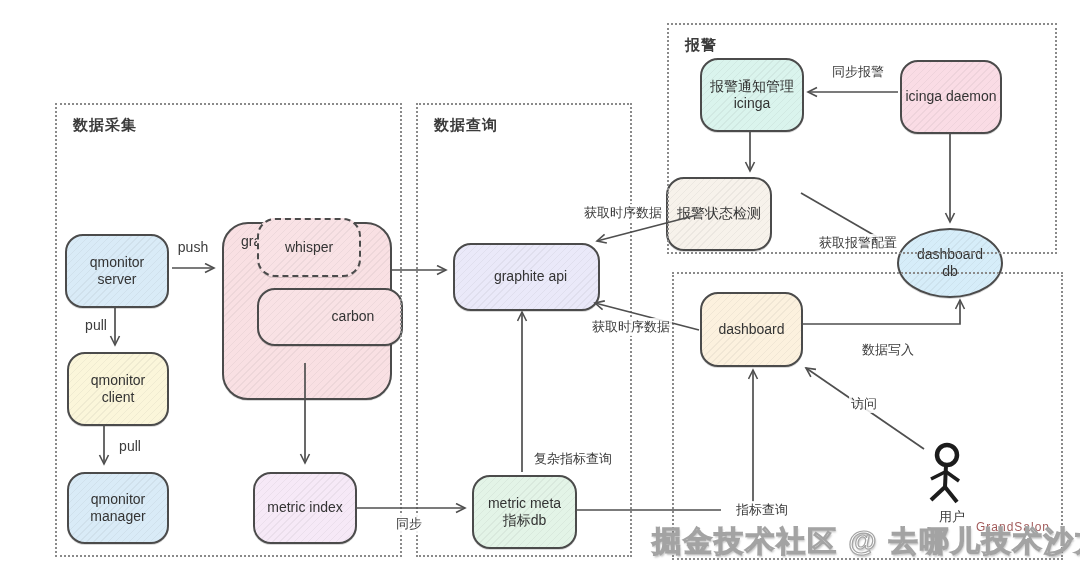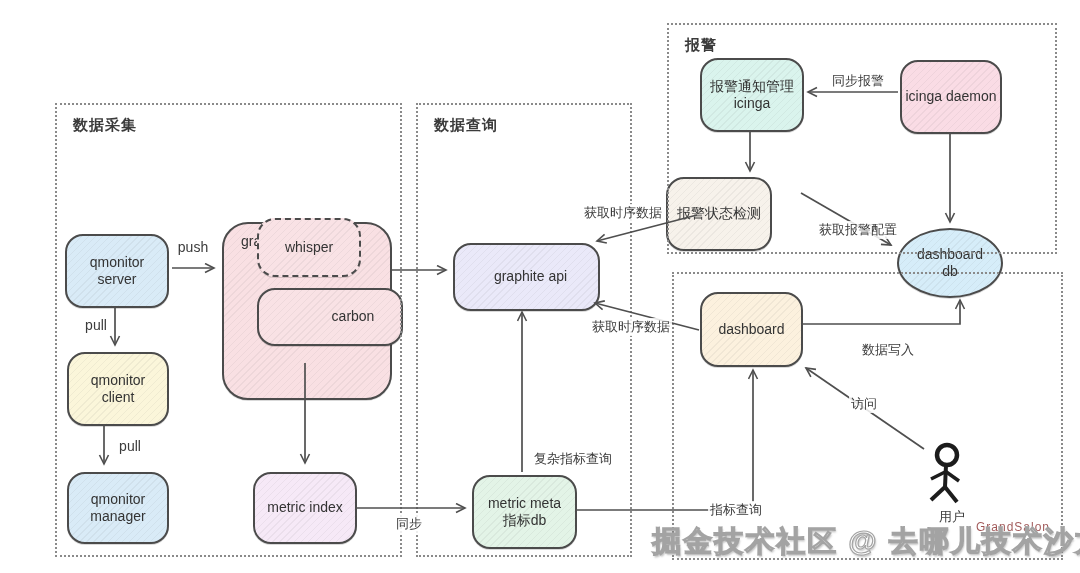--- a/index.html
+++ b/index.html
@@ -135,24 +135,24 @@
   </svg>
 
   <div class="layer-labels">
     <span class="elabel en" style="left:193px;top:247px;">push</span>
     <span class="elabel en" style="left:96px;top:325px;">pull</span>
     <span class="elabel en" style="left:130px;top:446px;">pull</span>
     <span class="elabel" style="left:409px;top:524px;">同步</span>
     <span class="elabel" style="left:573px;top:459px;">复杂指标查询</span>
     <span class="elabel" style="left:623px;top:213px;">获取时序数据</span>
     <span class="elabel" style="left:631px;top:327px;">获取时序数据</span>
-    <span class="elabel" style="left:858px;top:72px;margin-top:9px;">同步报警</span>
-    <span class="elabel" style="left:858px;top:230px;">获取报警配置</span>
+    <span class="elabel" style="left:858px;top:72px;">同步报警</span>
+    <span class="elabel" style="left:858px;top:243px;">获取报警配置</span>
     <span class="elabel" style="left:888px;top:350px;">数据写入</span>
     <span class="elabel" style="left:864px;top:404px;">访问</span>
-    <span class="elabel" style="left:736px;top:510px;text-align:right;">指标查询</span>
+    <span class="elabel" style="left:762px;top:510px;text-align:right;">指标查询</span>
     <span class="elabel" style="left:952px;top:517px;">用户</span>
   </div>
 
   <span class="watermark-overlay" style="left:1013px;top:527px;">GrandSalon</span>
   <span class="watermark" style="left:879px;top:542px;">掘金技术社区 @ 去哪儿技术沙龙</span>
 
 </div>
 
 </body></html>

